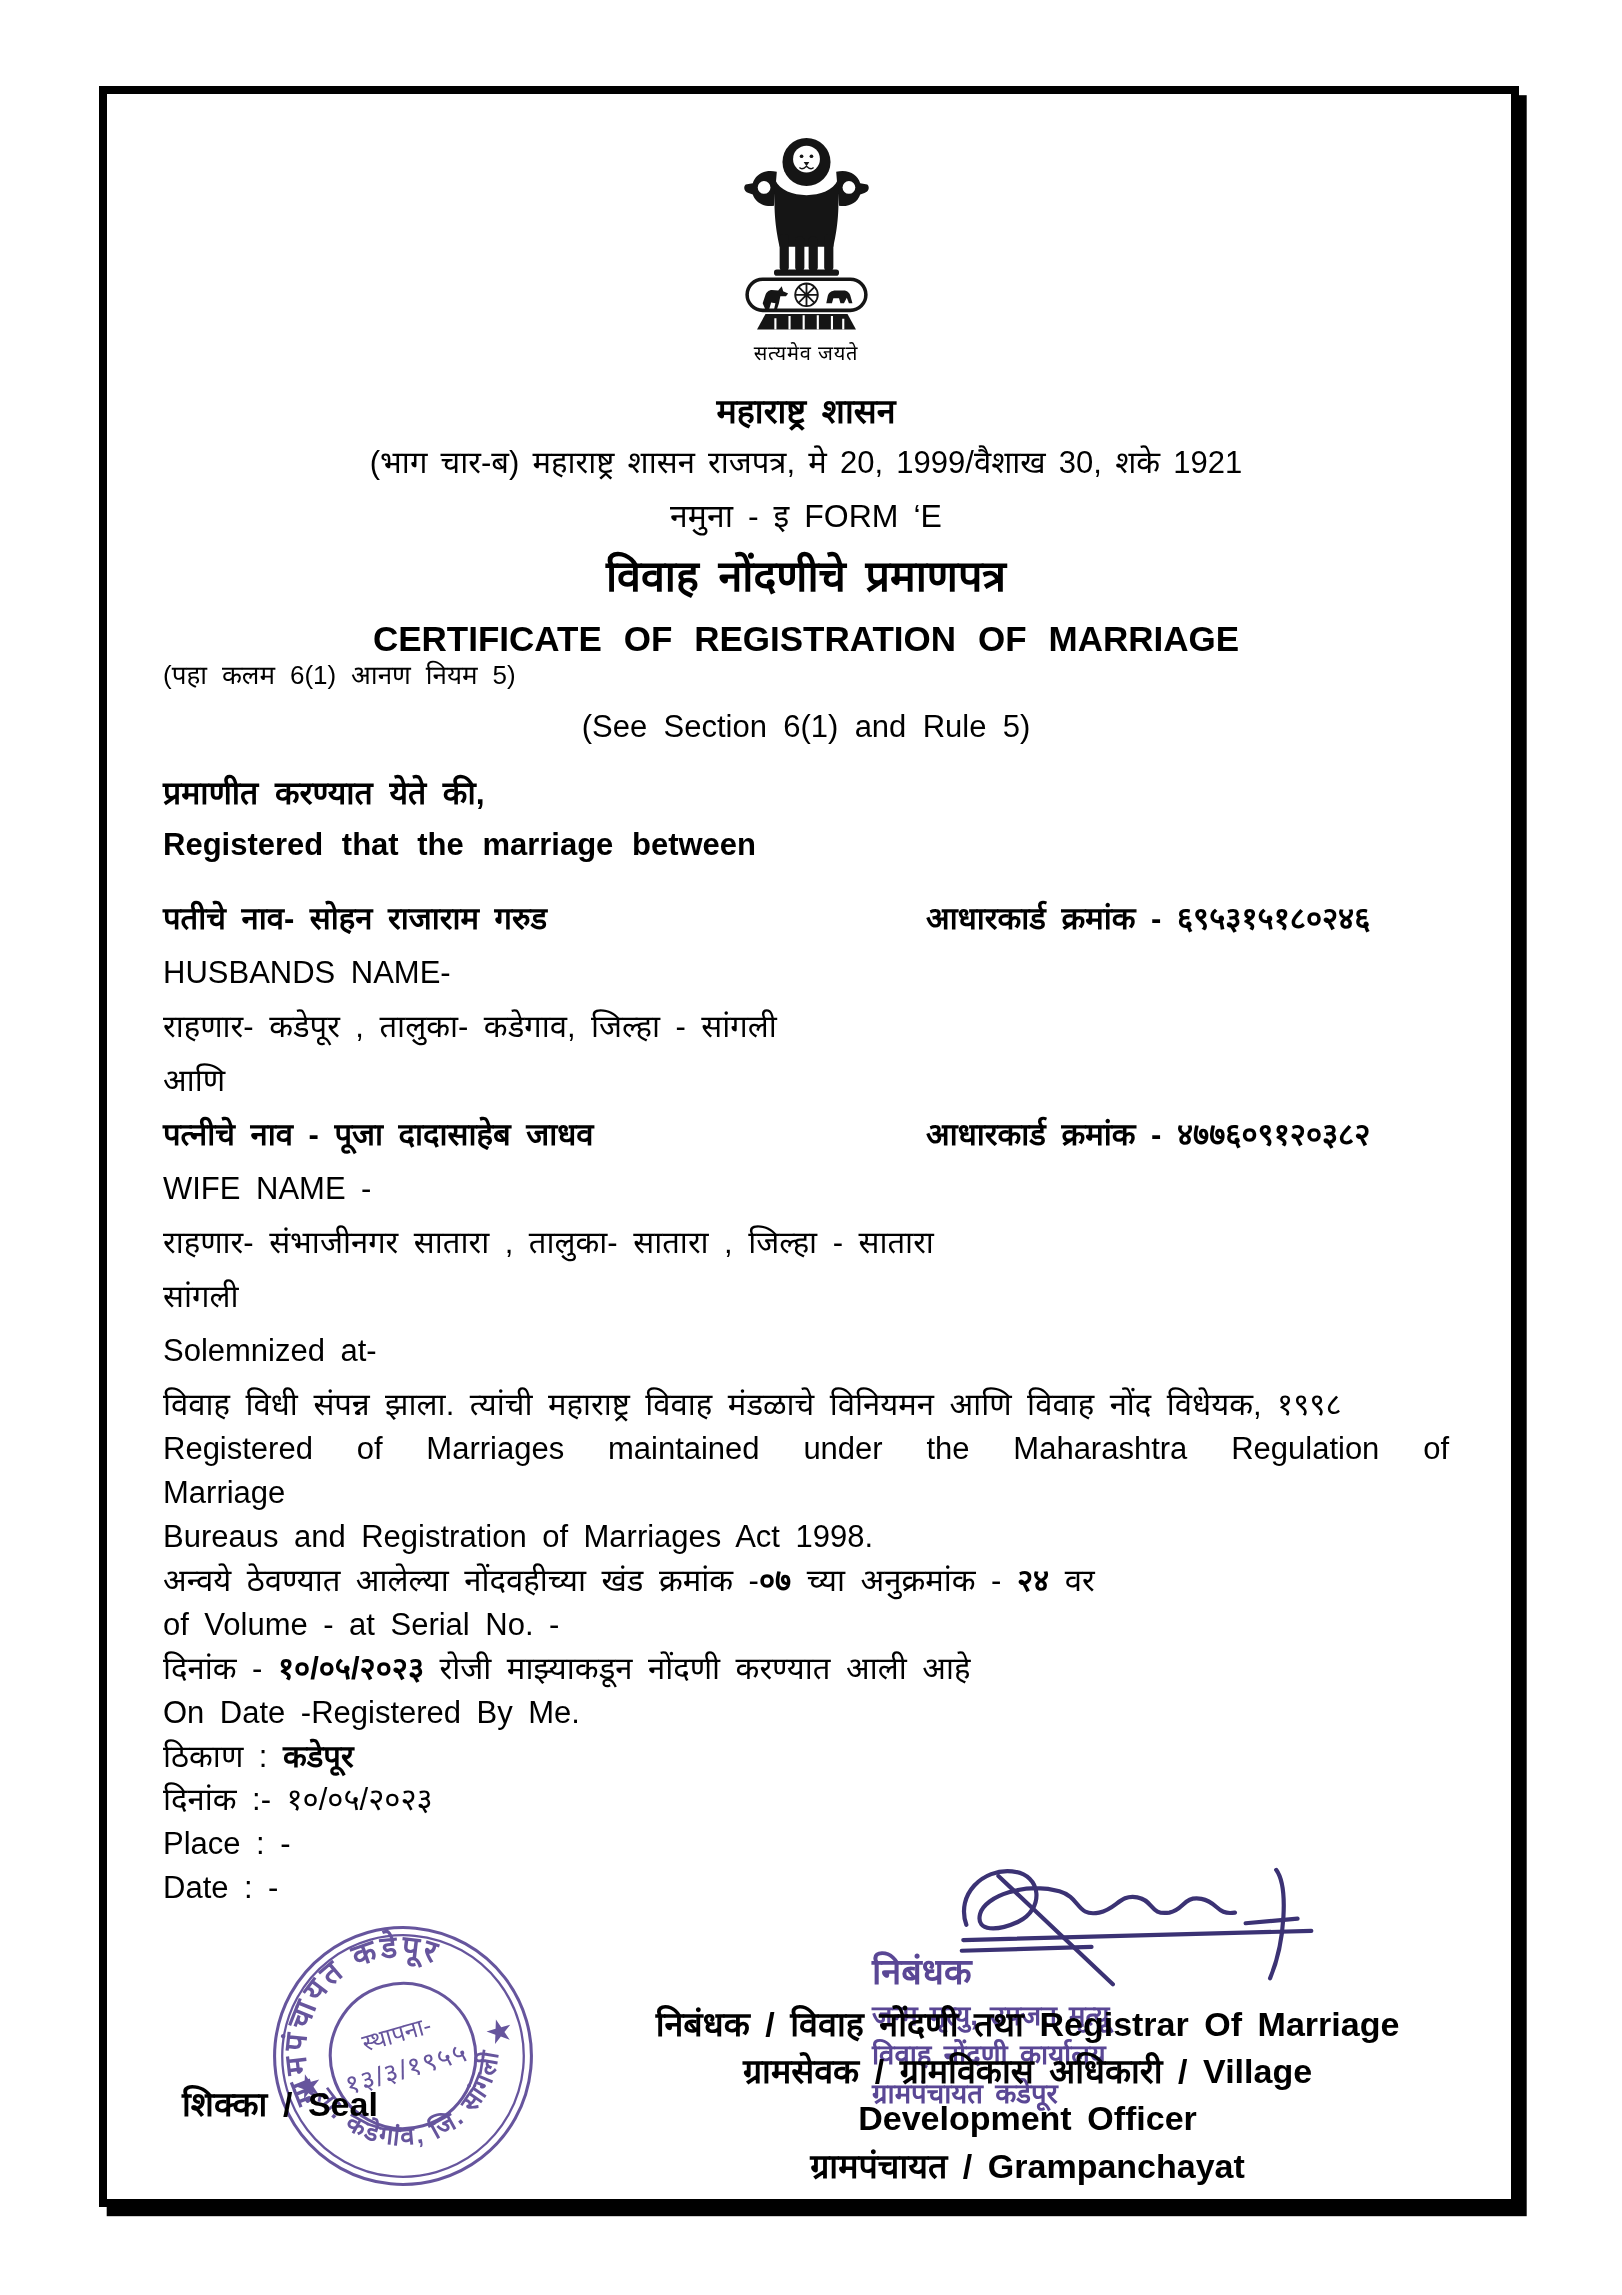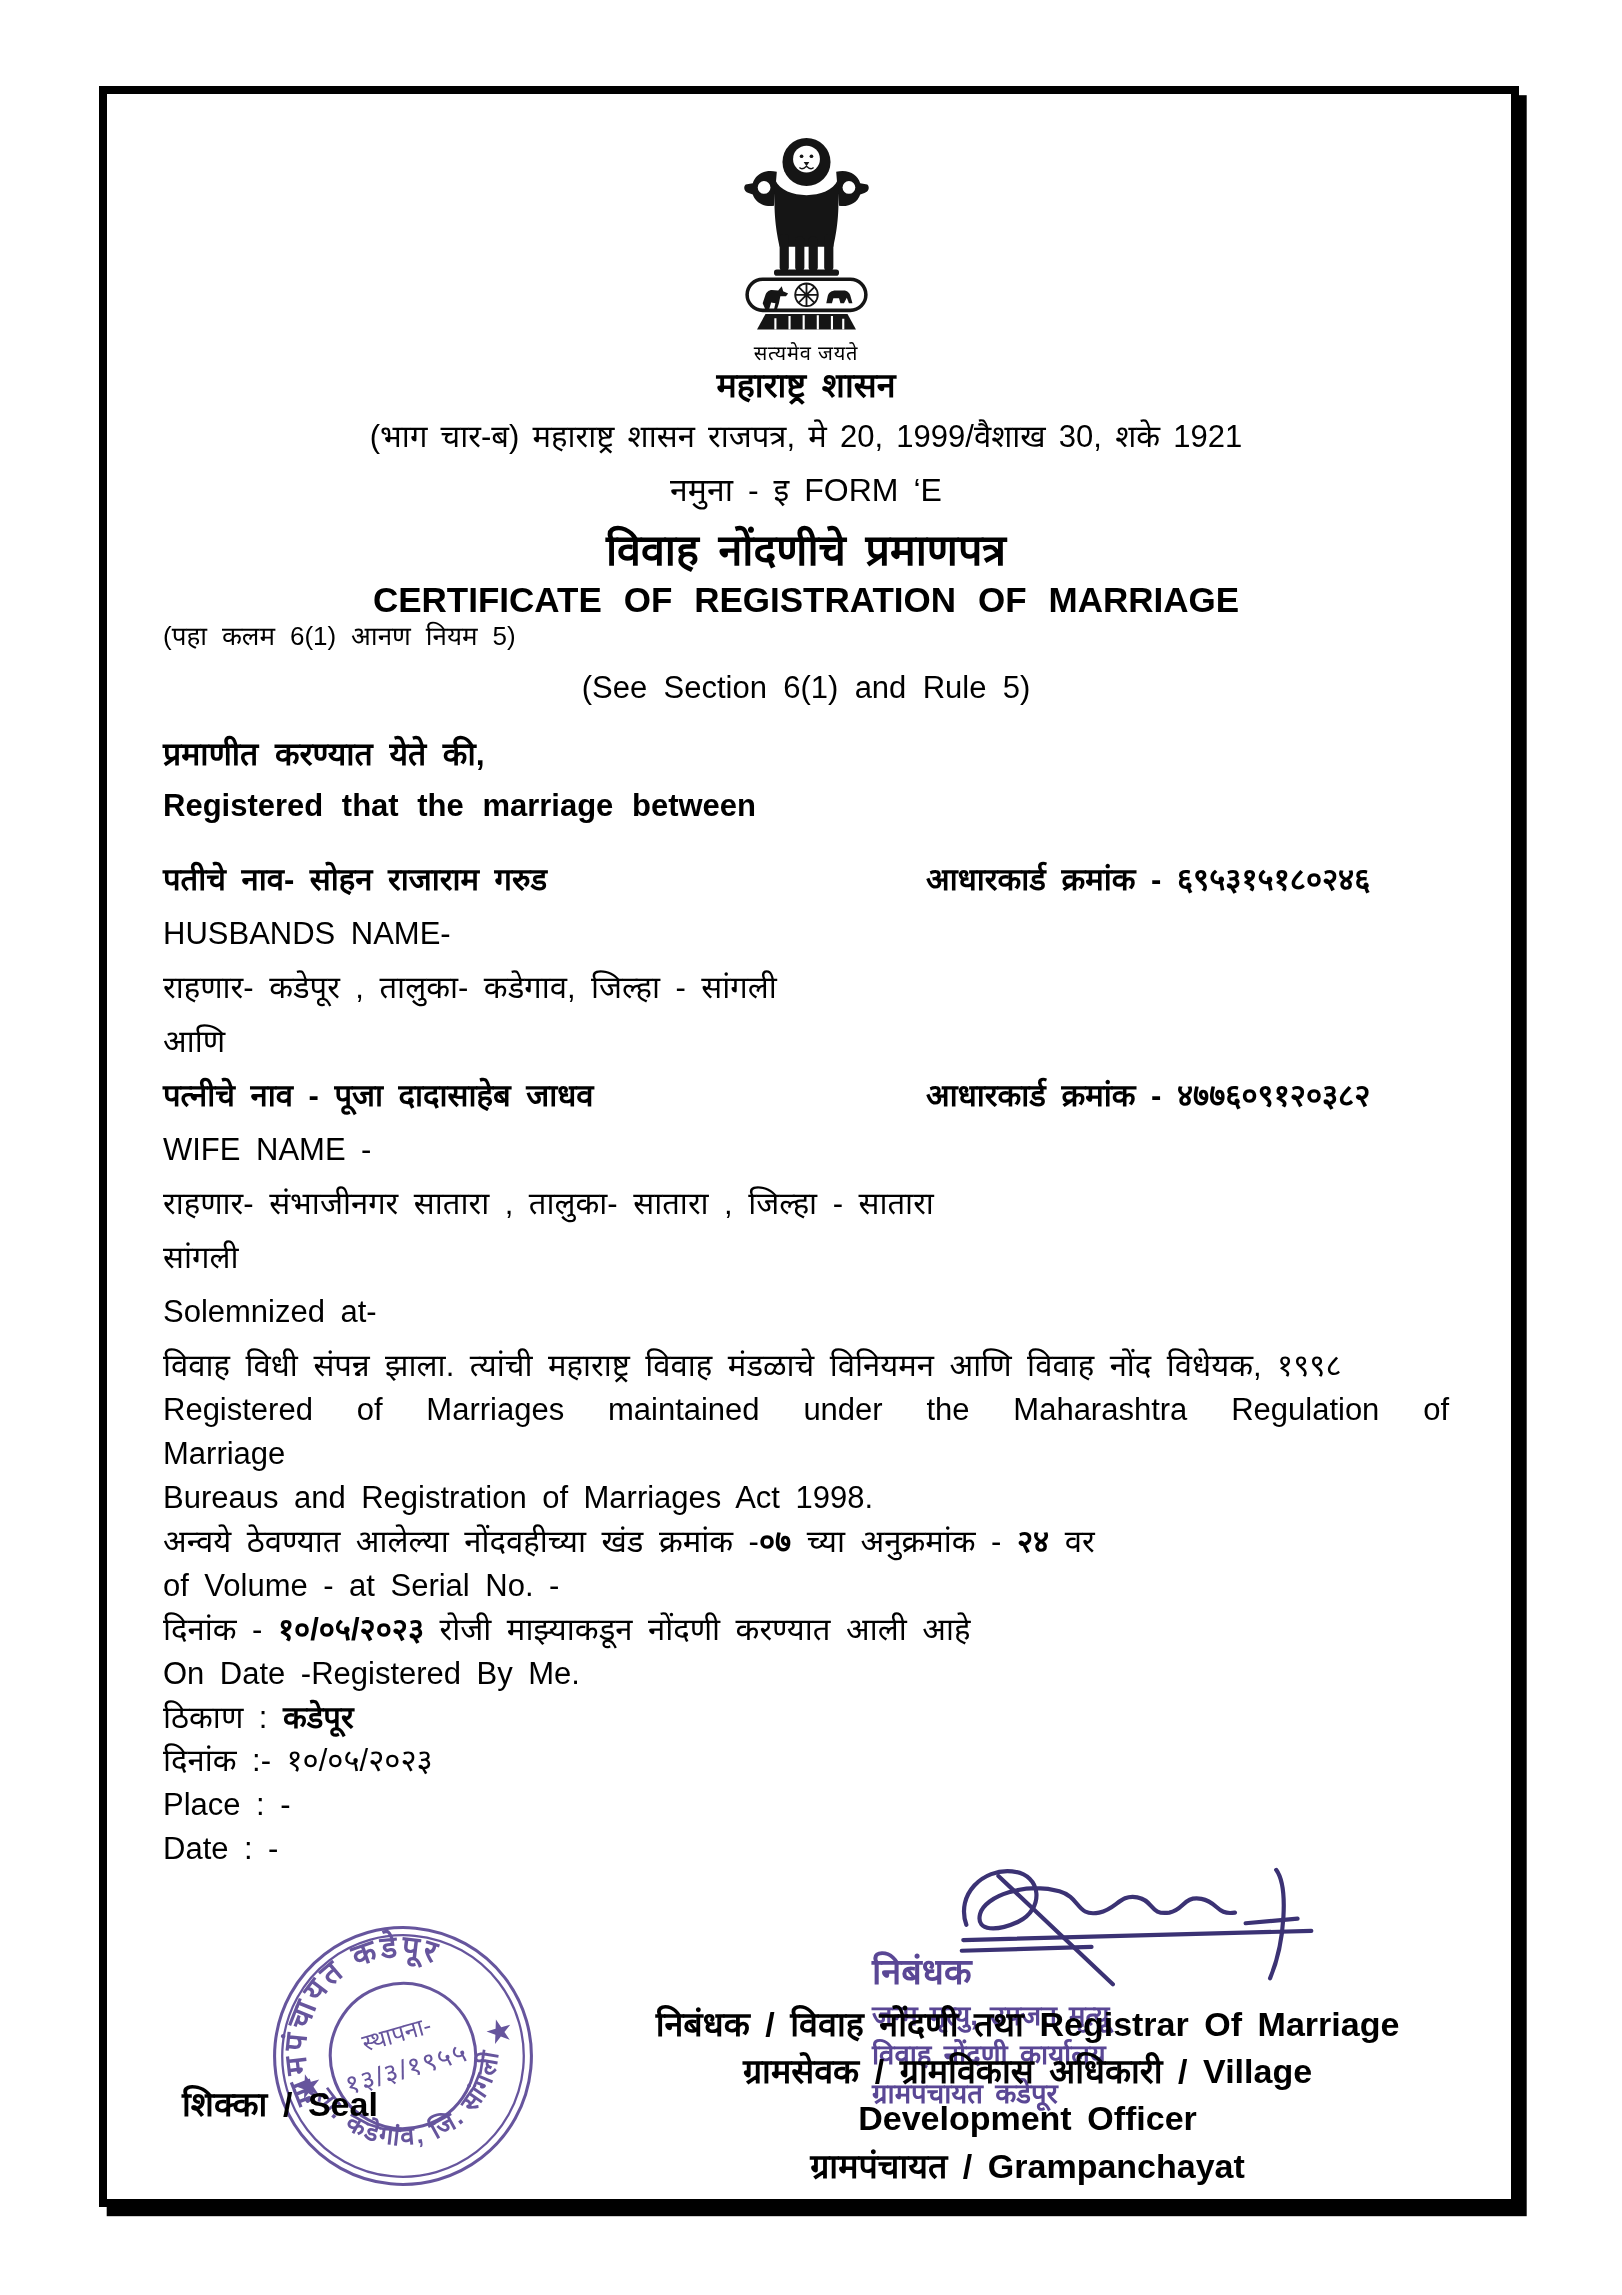--- a/index.html
+++ b/index.html
@@ -3,25 +3,25 @@
 <meta charset="utf-8">
 <style>
   * { margin:0; padding:0; box-sizing:border-box; }
   html,body { width:1623px; height:2295px; background:#ffffff;
     font-family:"Liberation Sans","DejaVu Sans",sans-serif; color:#000; }
   .page { position:absolute; left:99px; top:86px; width:1420px; height:2121px;
     border:8.4px solid #000; box-shadow:7.7px 9.2px 0 0 #000; background:#fff; overflow:hidden; }
   .content { padding:0 62px 0 56px; }
   .emblem-wrap { margin-top:34px; text-align:center; }
   .motto { margin-top:3.1px; font-size:20px; text-align:center; letter-spacing:0.8px; }
-  .govt { margin-top:1px; font-size:34px; line-height:37px; font-weight:700; text-align:center; word-spacing:6.1px; }
+  .govt { margin-top:27px; font-size:34px; line-height:37px; font-weight:700; text-align:center; word-spacing:6.1px; }
   .gazette { margin-top:15.3px; font-size:31px; line-height:35px; text-align:center; word-spacing:4.6px; }
   .formline { margin-top:18.4px; font-size:32px; line-height:35px; text-align:center; word-spacing:6.1px; }
   .title-mr { margin-top:20px; font-size:43px; line-height:44px; font-weight:700; text-align:center; word-spacing:7.7px; }
-  .title-en { margin-top:9px; font-size:35px; line-height:38px; font-weight:700; text-align:center; word-spacing:12.2px; }
+  .title-en { margin-top:22px; font-size:35px; line-height:38px; font-weight:700; text-align:center; word-spacing:12.2px; }
   .section-mr { font-size:26px; line-height:34px; text-align:left; word-spacing:7.7px; }
   .section-en { margin-top:18.4px; font-size:31px; line-height:34px; text-align:center; word-spacing:7.7px; }
   .line { font-size:31px; line-height:37px; margin-top:17px; word-spacing:6.9px; }
   .tight { margin-top:6.9px; }
   .b { font-weight:700; }
   .certify-mr { margin-top:31px; font-size:32px; line-height:37px; font-weight:700; word-spacing:7.7px; }
   .certify-en { margin-top:15.3px; font-size:31px; line-height:35px; font-weight:700; word-spacing:10px; }
   .row { position:relative; }
   .aadhaar { position:absolute; left:763px; top:0; white-space:nowrap; }
   .justify { text-align:justify; text-align-last:justify; }

